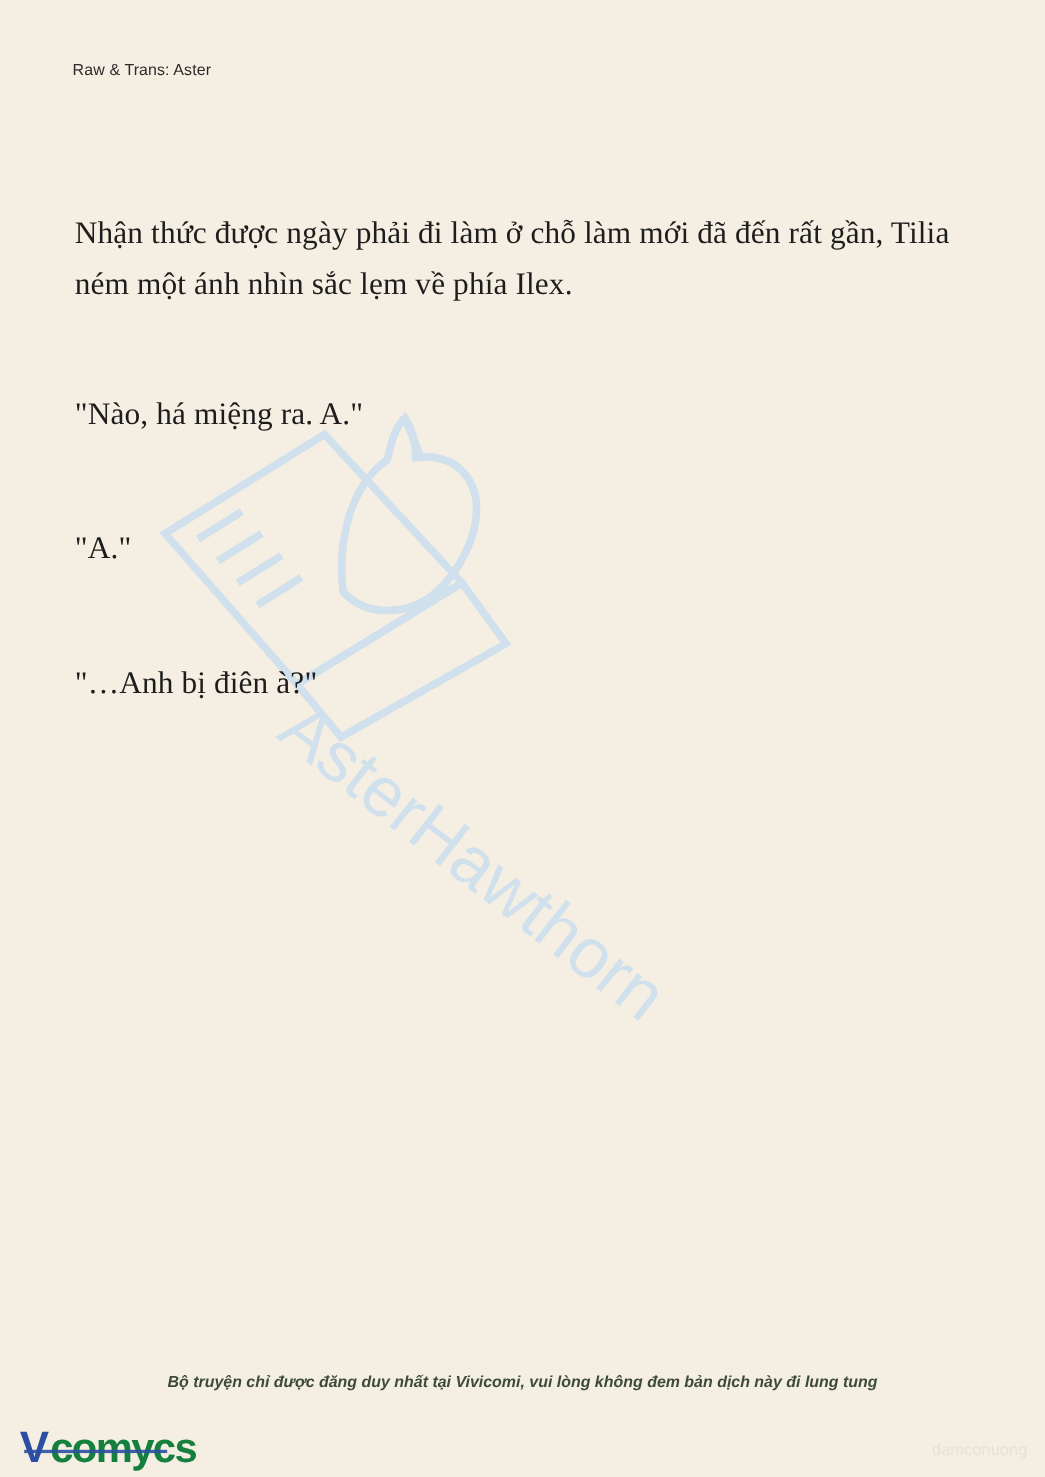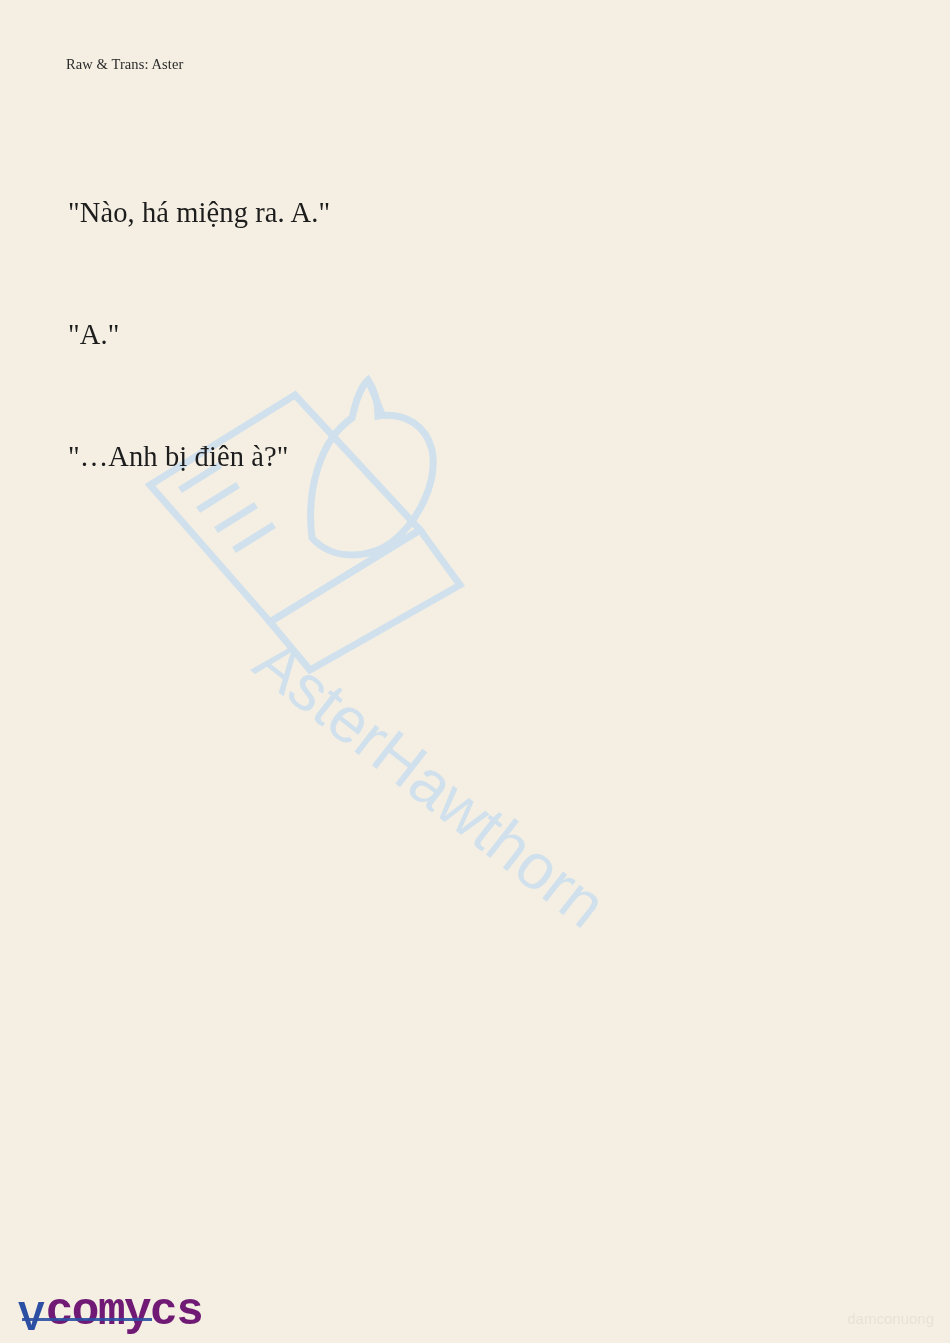--- a/index.html
+++ b/index.html
@@ -29,21 +29,21 @@
     pointer-events: none;
     z-index: 1;
   }
   .wm-svg { position: absolute; left: 0; top: 0; }
 
   
   .credit {
     position: absolute;
     left: 66px;
     top: 56px;
-    font-family: Liberation Serif, serif;
+    font-family: Liberation Sans, sans-serif;
     font-size: 14.5px;
     color: #2b2b2b;
     letter-spacing: 0.1px;
     z-index: 3;
   }
 
   
   .content {
     position: absolute;
     left: 68px;
@@ -99,24 +99,24 @@
   }
   .brand-v {
     font-family: "Liberation Sans", sans-serif;
     font-weight: bold;
     font-size: 40px;
     color: #2c4fa3;
     line-height: 0.95;
     letter-spacing: -1px;
   }
   .brand-rest {
-    font-family: Liberation Mono, monospace;
+    font-family: Liberation Sans, sans-serif;
     font-weight: bold;
-    font-size: 46px;
-    color: #701a75;
+    font-size: 38px;
+    color: #15803d;
     line-height: 0.95;
     letter-spacing: -1.5px;
   }
   .brand-strike {
     position: absolute;
     left: 4px;
     bottom: 14px;
     width: 130px;
     height: 3px;
     background: #2c4fa3;
@@ -154,26 +154,28 @@
 
         <path d="M192 168 C186 120 200 70 232 48 C236 30 240 18 248 10 C256 22 258 36 258 46 C286 42 306 56 312 80 C318 110 300 150 272 172 C250 188 214 192 192 168 Z"></path>
 
         <path d="M248 10 L262 44"></path>
       </g>
       <text x="130" y="300" transform="rotate(38 130 300)" font-family="'Liberation Sans', sans-serif" font-size="64" fill="#cfe0ee" opacity="0.95">AsterHawthorn</text>
     </svg>
   </div>
 
   <div class="content">
+    <p class="para">Nhận thức được ngày phải đi làm ở chỗ làm mới đã đến rất gần, Tilia ném một ánh nhìn sắc lẹm về phía Ilex.</p>
     <p class="para short">"Nào, há miệng ra. A."</p>
     <p class="para short">"A."</p>
     <p class="para short">"…Anh bị điên à?"</p>
   </div>
 
   <div class="footer-notes">
+    <div>Bộ truyện chỉ được đăng duy nhất tại Vivicomi, vui lòng không đem bản dịch này đi lung tung</div>
   </div>
 
   <div class="bottom-bar">
     <div class="brand">
       <span class="brand-v">V</span>
       <span class="brand-rest">comycs</span>
       <span class="brand-strike"></span>
     </div>
     <div class="corner-note">damconuong</div>
   </div>

